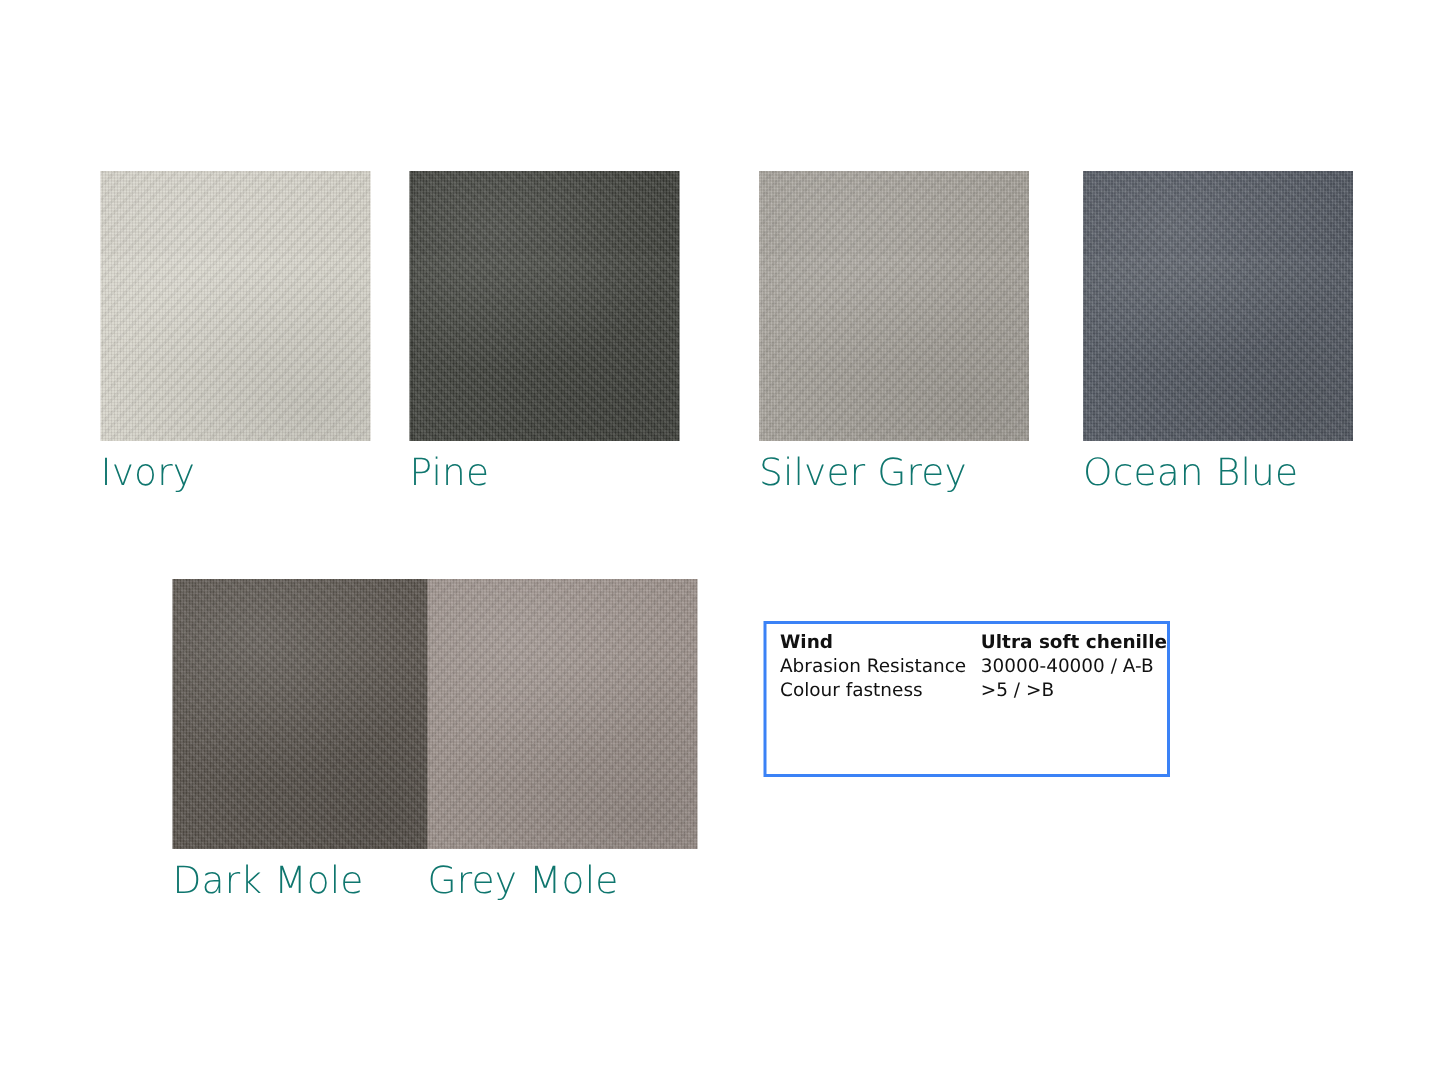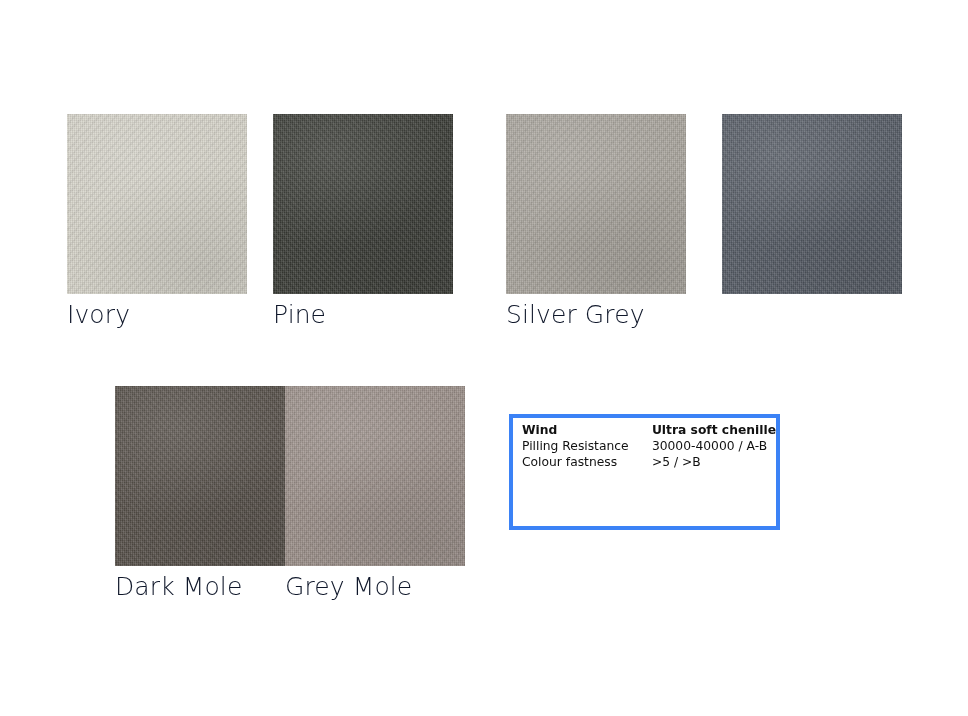--- a/index.html
+++ b/index.html
@@ -77,34 +77,34 @@
         rgba(0,0,0,0.0) 60%);
     pointer-events: none;
   }
 
   .swatch-label {
     margin-top: 8px;
     font-family: "DejaVu Sans", sans-serif;
     font-size: 25px;
     font-weight: 300;
     line-height: 1.05;
-    color: #0f172a;
+    color: #0f766e;
     letter-spacing: 0.1px;
     white-space: nowrap;
   }
 
   
   #spec-table {
     position: absolute;
     left: 509px;
     top: 414px;
     width: 271px;
-    height: 116px;
+    height: 104px;
     box-sizing: border-box;
-    border: 4px solid #3b82f6;
+    border: 2px solid #3b82f6;
     background: #ffffff;
     padding: 6px 0 0 9px;
   }
 
   #spec-table table {
     border-collapse: collapse;
     font-family: "DejaVu Sans", sans-serif;
     font-size: 12.3px;
     color: #111111;
     line-height: 1.0;
@@ -136,40 +136,41 @@
       <div class="swatch-card" style="left: 273px; top: 114px;">
         <div class="swatch-chip" style="background-color: rgb(57, 59, 53);"></div>
         <div class="swatch-label">Pine</div>
       </div>
       <div class="swatch-card" style="left: 506px; top: 114px;">
         <div class="swatch-chip" style="background-color: rgb(168, 164, 156);"></div>
         <div class="swatch-label">Silver Grey</div>
       </div>
       <div class="swatch-card" style="left: 722px; top: 114px;">
         <div class="swatch-chip" style="background-color: rgb(84, 90, 100);"></div>
+        <div class="swatch-label">Ocean Blue</div>
       </div>
       <div class="swatch-card" style="left: 67px; top: 386px; margin-left: 48px;">
         <div class="swatch-chip" style="background-color: rgb(85, 79, 72);"></div>
         <div class="swatch-label">Dark Mole</div>
       </div>
       <div class="swatch-card" style="left: 285px; top: 386px;">
         <div class="swatch-chip" style="background-color: rgb(154, 142, 136);"></div>
         <div class="swatch-label">Grey Mole</div>
       </div>
     </div>
 
   <div id="spec-table">
     <table>
       <tbody id="spec-rows">
           <tr class="head">
             <td class="k">Wind</td>
             <td class="v">Ultra soft chenille</td>
           </tr>
           <tr>
-            <td class="k">Pilling Resistance</td>
+            <td class="k">Abrasion Resistance</td>
             <td class="v">30000-40000 / A-B</td>
           </tr>
           <tr>
             <td class="k">Colour fastness</td>
             <td class="v">&gt;5 / &gt;B</td>
           </tr>
         </tbody>
     </table>
   </div>
 

